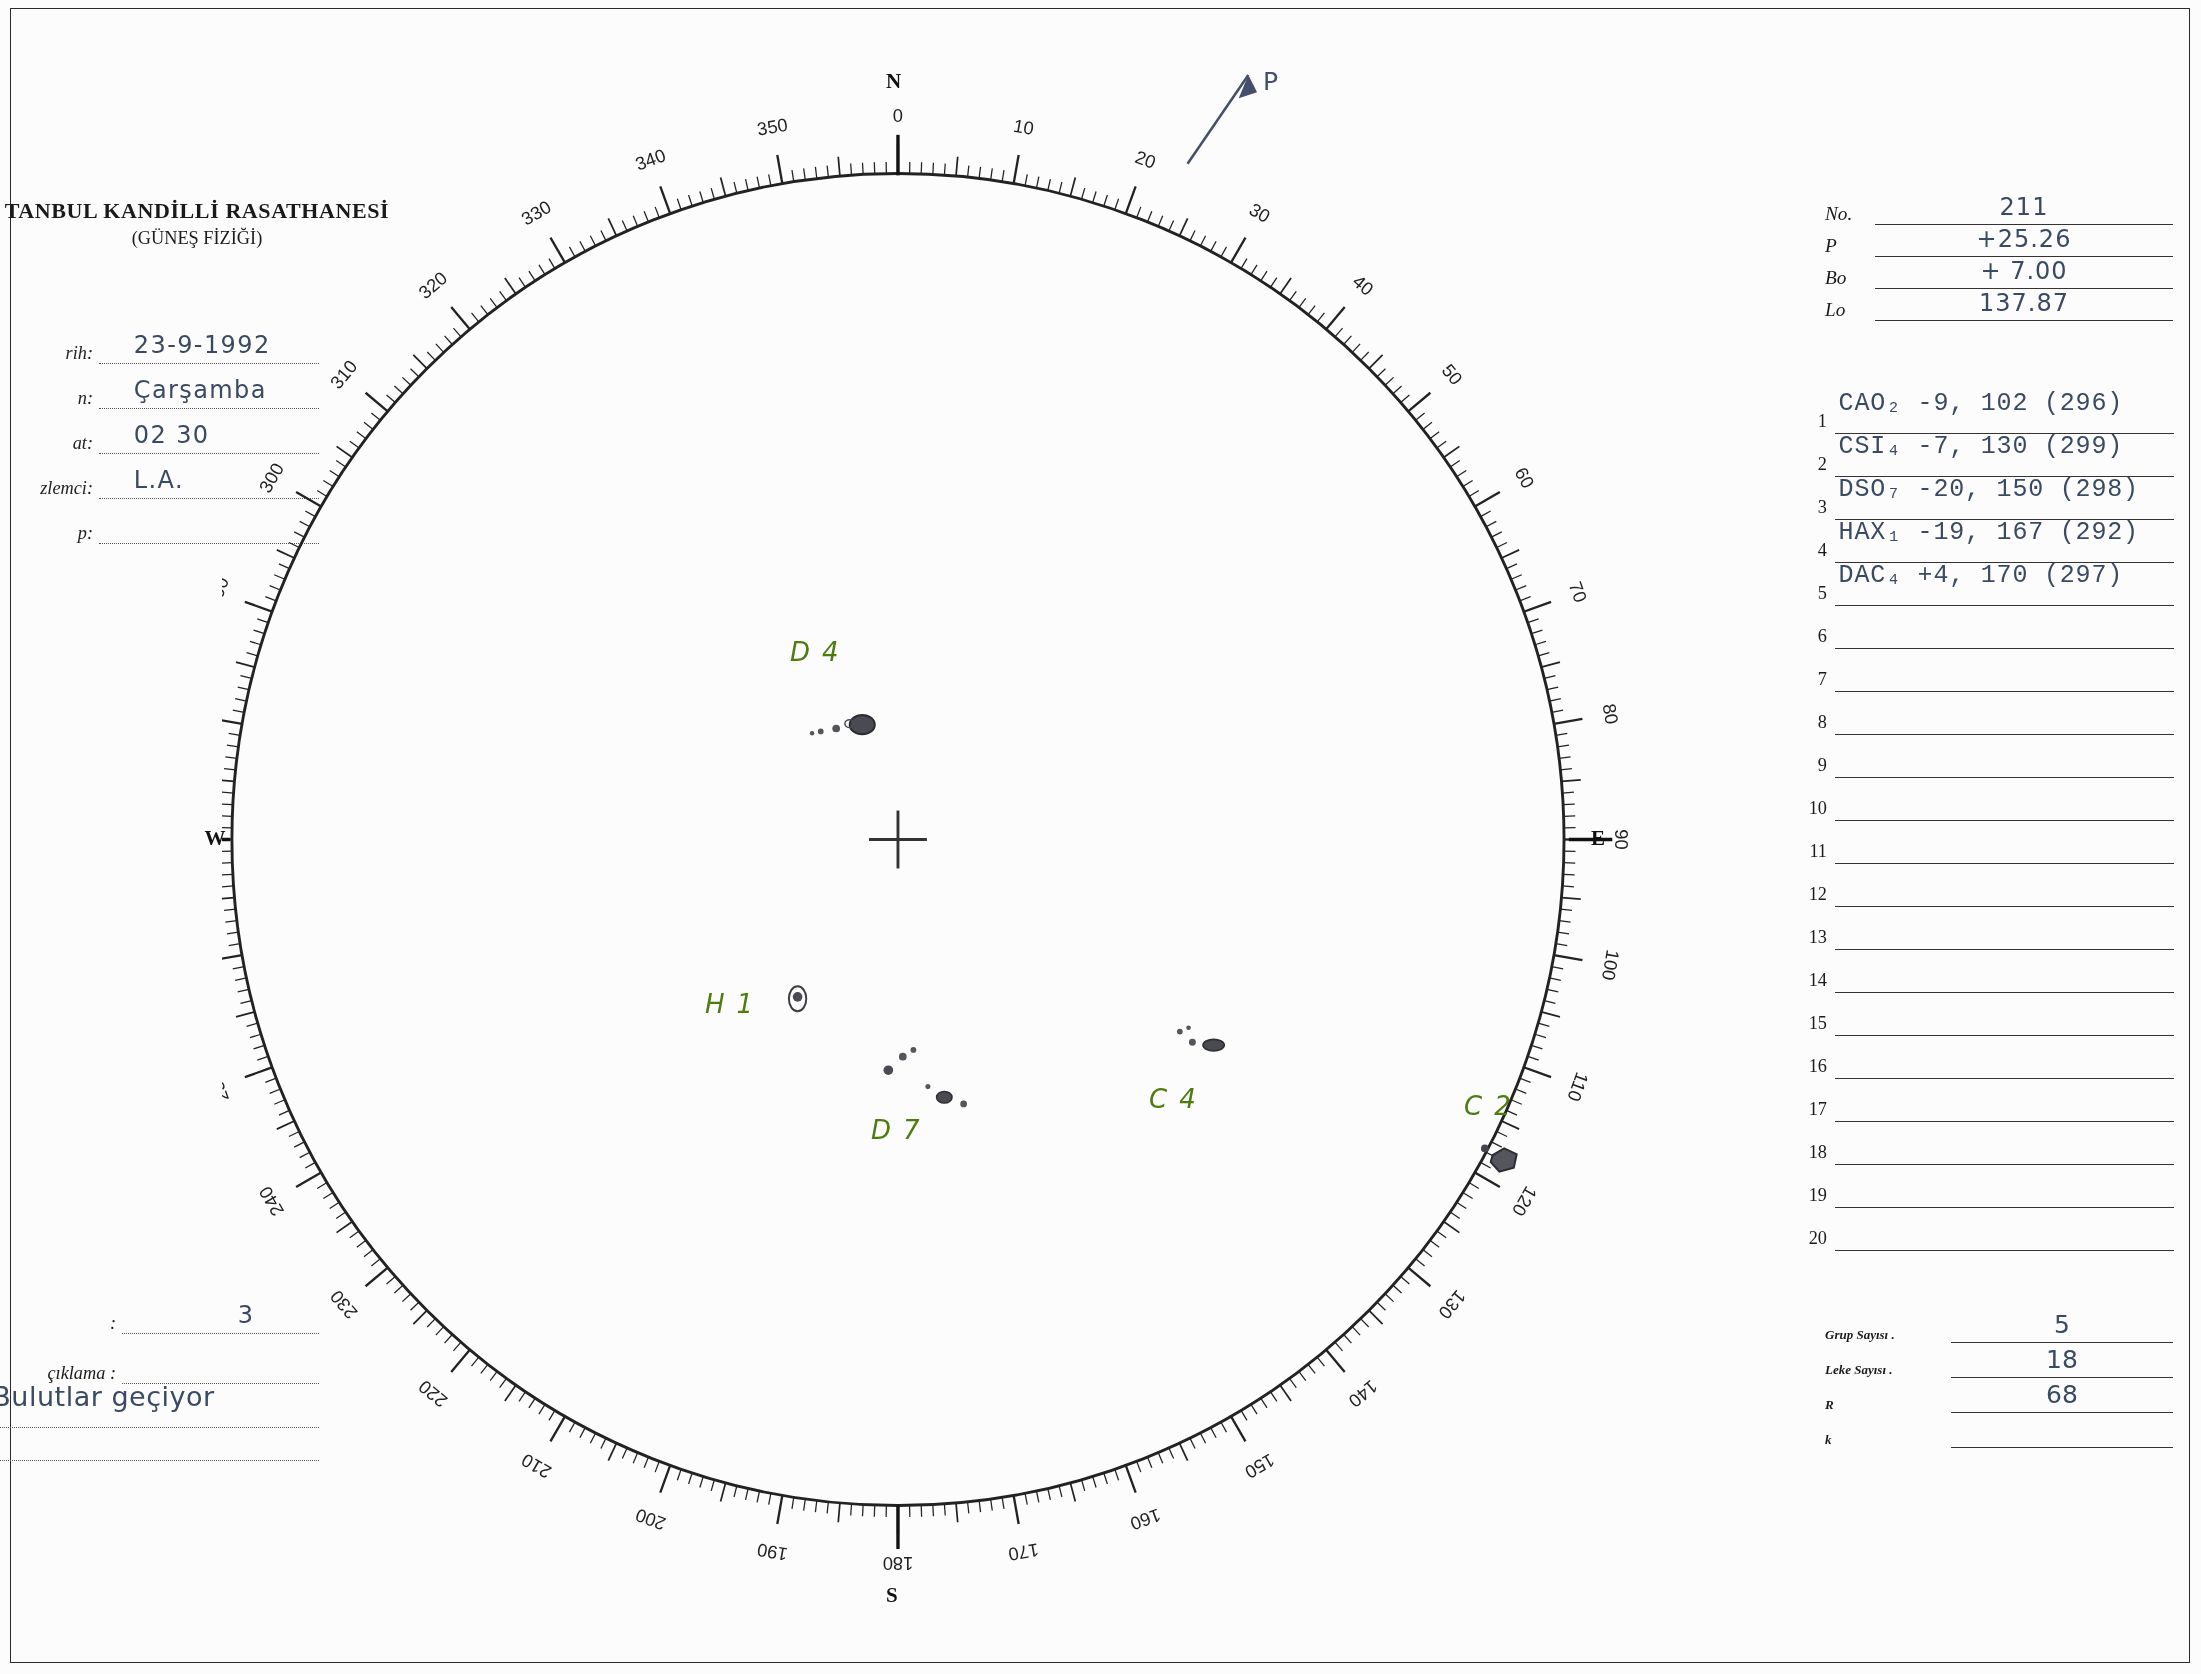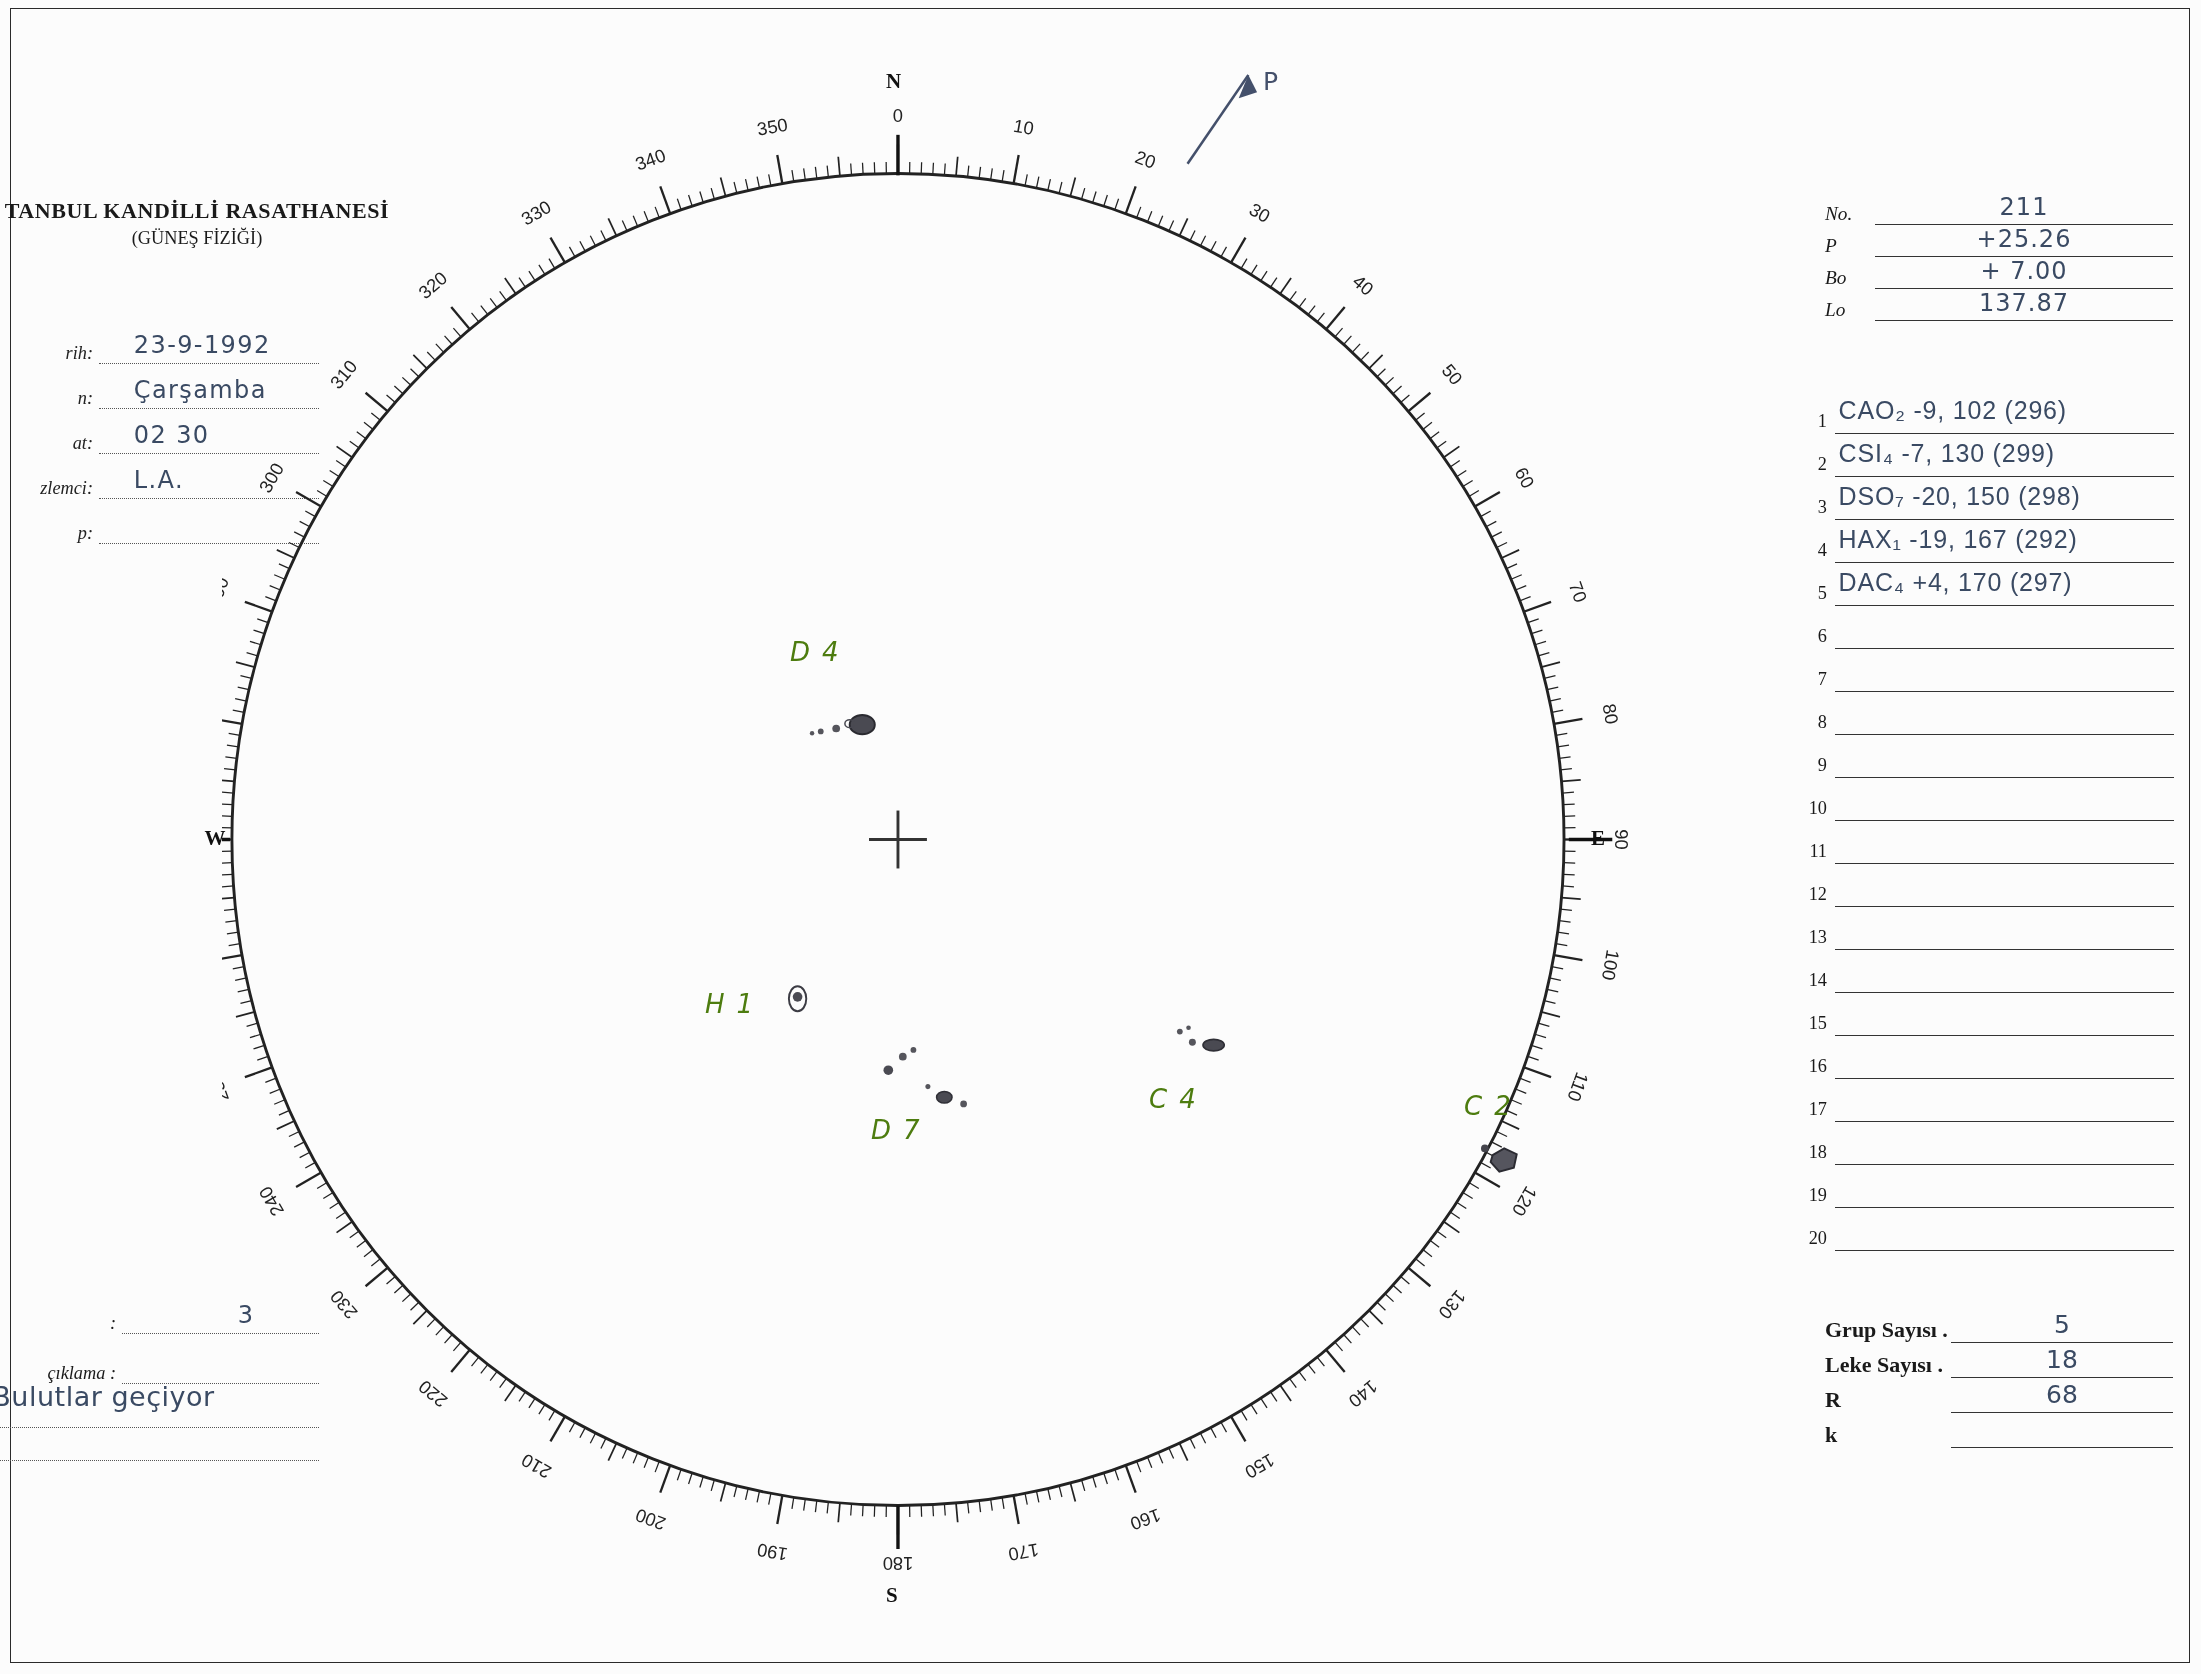--- a/index.html
+++ b/index.html
@@ -198,44 +198,45 @@
   }
   .gline {
     flex: 1;
     border-bottom: 1.4px solid #333;
     position: relative;
     height: 39px;
   }
   .gval {
     position: absolute;
     left: 3.9px;
-    bottom: 8px;
-    font-family: Liberation Sans, sans-serif;
+    bottom: 15px;
+    font-family: Liberation Mono, monospace;
     font-size: 25px;
     color: #3a4a63;
     letter-spacing: 0.8px;
     white-space: nowrap;
   }
 
   
   .summ {
     position: absolute;
     left: 1825px;
     top: 1308px;
     width: 348px;
   }
   .srow {
     display: flex;
     align-items: flex-end;
     height: 35px;
   }
   .slabel {
     font-family: "Liberation Serif", serif;
+    font-style: italic;
     font-weight: bold;
-    font-size: 22px;
+    font-size: 13px;
     width: 126px;
     white-space: nowrap;
   }
   .sline {
     flex: 1;
     border-bottom: 1.4px solid #333;
     position: relative;
     height: 29px;
   }
   .sval {

